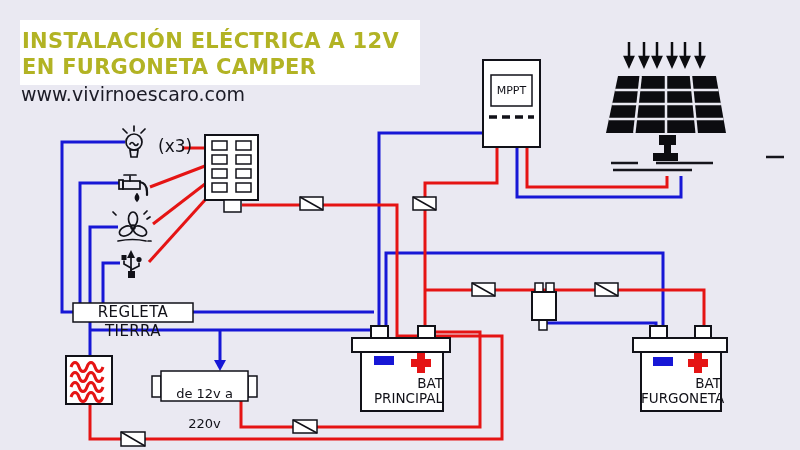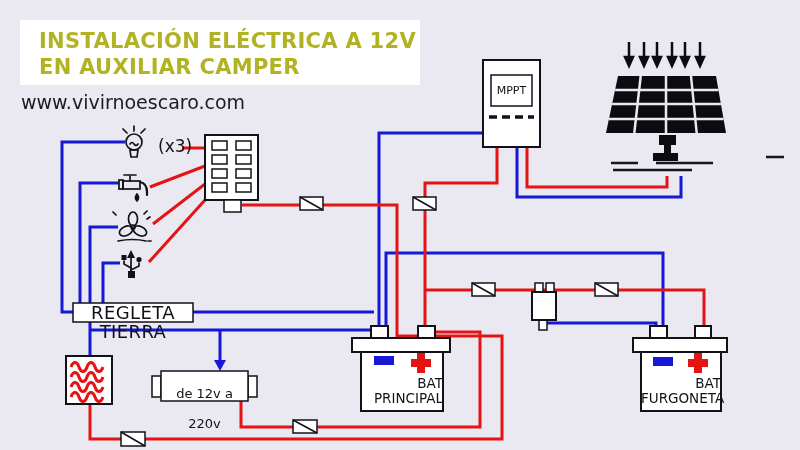--- a/index.html
+++ b/index.html
@@ -18,27 +18,27 @@
   }
   .abs{position:absolute;}
   #diagram-svg{position:absolute;left:0;top:0;}
   .wb{stroke:var(--negative-wire);stroke-width:3;fill:none;}
   .wr{stroke:var(--positive-wire);stroke-width:3;fill:none;}
   .box{fill:#ffffff;stroke:var(--ink);}
   .icon{stroke:var(--ink);fill:none;stroke-width:1.7;stroke-linecap:round;}
   .title-box{
     left:20px;top:20px;width:400px;height:65px;background:#ffffff;
     color:var(--title);font-weight:bold;font-size:21px;line-height:26px;
-    padding:8px 0 0 19px;box-sizing:border-box;letter-spacing:.3px;
+    padding:8px 0 0 2px;box-sizing:border-box;letter-spacing:.3px;
   }
-  .website{left:21px;top:91px;font-size:19px;color:var(--text-dark);}
+  .website{left:21px;top:83px;font-size:19px;color:var(--text-dark);}
   .x3{left:158px;top:136px;font-size:17px;color:var(--ink);}
   .lbl{color:var(--ink);text-align:center;}
   .mppt-lbl{left:491px;top:75px;width:41px;height:31px;line-height:31px;font-size:11px;}
-  .regleta-lbl{left:73px;top:303px;width:120px;height:35px;line-height:19px;font-size:18px;letter-spacing:.4px;}
+  .regleta-lbl{left:73px;top:303px;width:120px;height:35px;line-height:19px;font-size:15px;letter-spacing:.4px;}
   .inverter-lbl{left:161px;top:371px;width:87px;height:30px;line-height:30px;font-size:13px;margin-top:8px;}
   .bat-lbl{font-size:13.5px;line-height:15px;text-align:right;}
   .bat-aux-lbl{left:361px;top:376px;width:82px;}
   .bat-main-lbl{left:641px;top:376px;width:80px;}
 </style>
 </head>
 <body>
 
 <svg id="diagram-svg" width="800" height="450" viewBox="0 0 800 450">
 
@@ -248,21 +248,21 @@
     </g>
     <polygon points="127,258 135,258 131,250" fill="var(--ink)"></polygon>
     <rect x="121.5" y="255" width="5" height="5" fill="var(--ink)"></rect>
     <circle cx="139" cy="259.5" r="2.6" fill="var(--ink)"></circle>
     <rect x="128" y="271" width="7" height="7" fill="var(--ink)"></rect>
   </g>
 </svg>
 
 <div class="abs title-box">
   <div>INSTALACIÓN ELÉCTRICA A 12V</div>
-  <div>EN AUXILIAR CAMPER</div>
+  <div>EN FURGONETA CAMPER</div>
 </div>
 
 <div class="abs website">www.vivirnoescaro.com</div>
 
 <div class="abs x3">(x3)</div>
 
 <div class="abs lbl mppt-lbl">MPPT</div>
 
 <div class="abs lbl regleta-lbl">REGLETA TIERRA</div>
 

